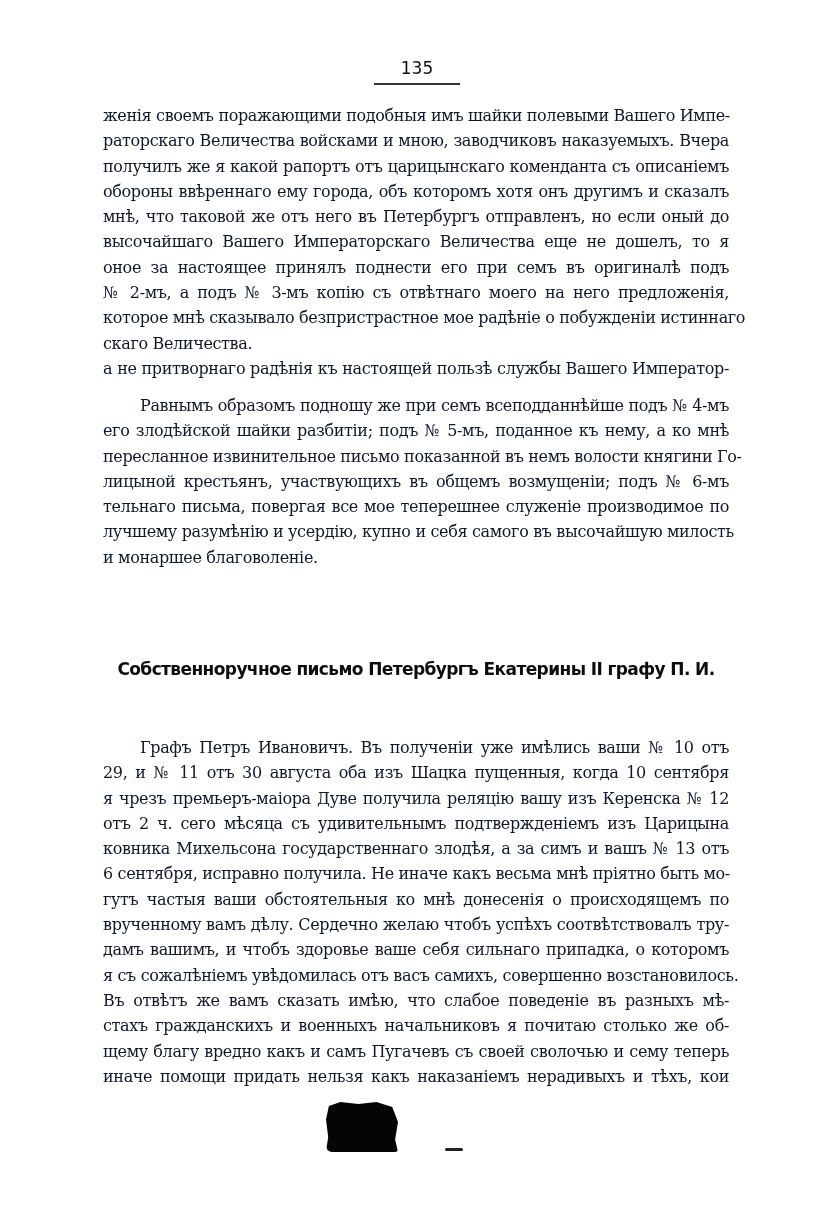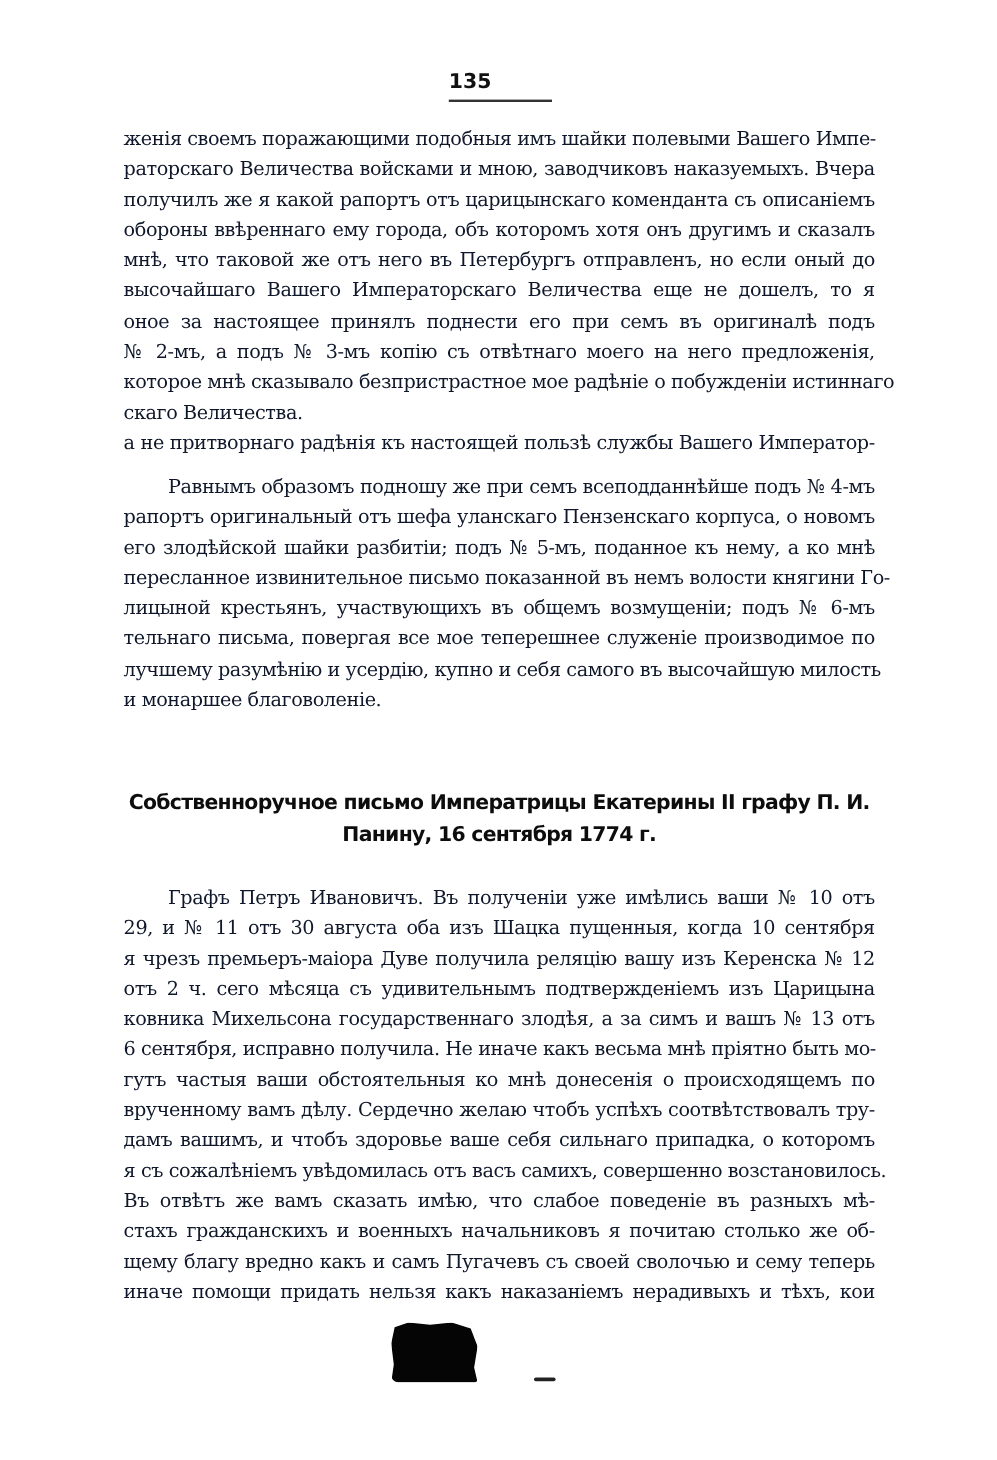--- a/index.html
+++ b/index.html
@@ -20,22 +20,23 @@
       left: 0; top: 0;
       width: 831px;
       height: 1217px;
       background: #ffffff;
     }
     .page-number {
       position: absolute;
       left: 374px;
       top: 58px;
       width: 86px;
+      text-align: center;
       font-family: "DejaVu Sans", "Liberation Sans", sans-serif;
-      font-weight: bold;
+      font-weight: normal;
       font-size: 17px;
       line-height: 20px;
       letter-spacing: 0px;
       color: #111;
     }
     .page-rule {
       position: absolute;
       left: 374px;
       top: 83px;
       width: 86px;
@@ -120,32 +121,30 @@
     <span class="line">высочайшаго Вашего Императорскаго Величества еще не дошелъ, то я</span>
     <span class="line">оное за настоящее принялъ поднести его при семъ въ оригиналѣ подъ</span>
     <span class="line">№ 2-мъ, а подъ № 3-мъ копію съ отвѣтнаго моего на него предложенія,</span>
     <span class="line">которое мнѣ сказывало безпристрастное мое радѣніе о побужденіи истиннаго</span>
     <span class="line last">скаго Величества.</span>
     <span class="line">а не притворнаго радѣнія къ настоящей пользѣ службы Вашего Император-</span>
   </div>
 
   <div class="text-block p2">
     <span class="line indent">Равнымъ образомъ подношу же при семъ всеподданнѣйше подъ № 4-мъ</span>
-    <span class="line">рапортъ оригинальный отъ шефа уланскаго Пензенскаго корпуса, о новомъ</span>
     <span class="line">его злодѣйской шайки разбитіи; подъ № 5-мъ, поданное къ нему, а ко мнѣ</span>
     <span class="line">пересланное извинительное письмо показанной въ немъ волости княгини Го-</span>
     <span class="line">лицыной крестьянъ, участвующихъ въ общемъ возмущеніи; подъ № 6-мъ</span>
     <span class="line">тельнаго письма, повергая все мое теперешнее служеніе производимое по</span>
     <span class="line">лучшему разумѣнію и усердію, купно и себя самого въ высочайшую милость</span>
     <span class="line last">и монаршее благоволеніе.</span>
   </div>
 
   <div class="heading">
-    <span class="hline">Собственноручное письмо Императрицы Екатерины II графу П. И.</span>
-    <span class="hline">Панину, 16 сентября 1774 г.</span>
+    <span class="hline">Собственноручное письмо Петербургъ Екатерины II графу П. И.</span>
   </div>
 
   <div class="text-block p3">
     <span class="line indent">Графъ Петръ Ивановичъ.  Въ полученіи уже имѣлись ваши № 10 отъ</span>
     <span class="line">29, и № 11 отъ 30 августа оба изъ Шацка пущенныя, когда 10 сентября</span>
     <span class="line">я чрезъ премьеръ-маіора Дуве получила реляцію вашу изъ Керенска № 12</span>
     <span class="line">отъ 2 ч. сего мѣсяца съ удивительнымъ подтвержденіемъ изъ Царицына</span>
     <span class="line">ковника Михельсона государственнаго злодѣя, а за симъ и вашъ № 13 отъ</span>
     <span class="line">6 сентября, исправно получила. Не иначе какъ весьма мнѣ пріятно быть мо-</span>
     <span class="line">гутъ частыя ваши обстоятельныя ко мнѣ донесенія о происходящемъ по</span>

